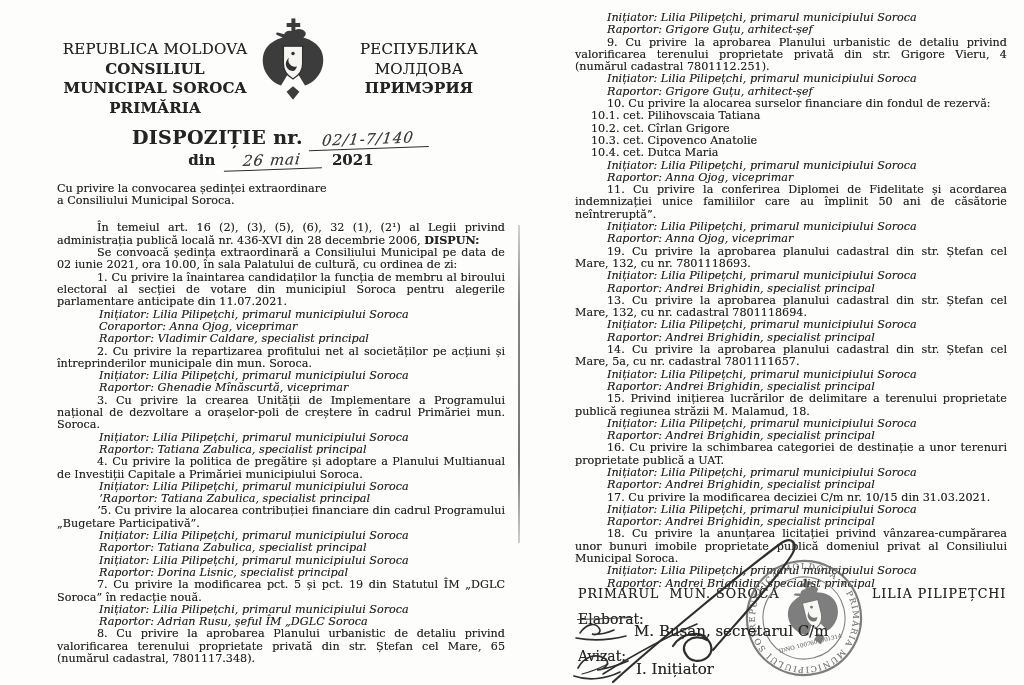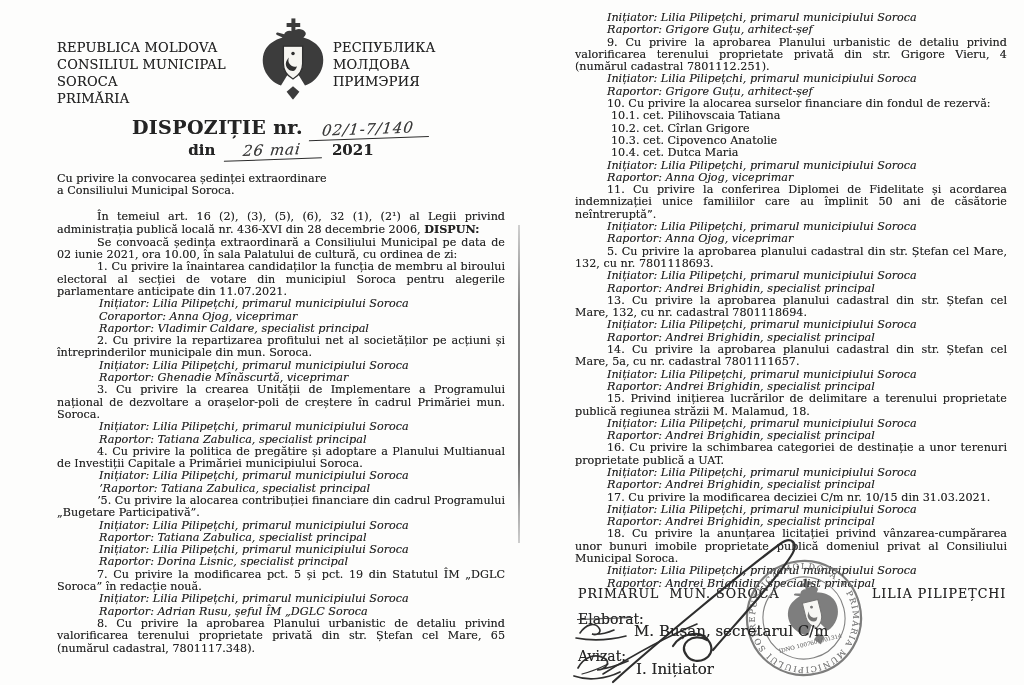--- a/index.html
+++ b/index.html
@@ -10,23 +10,23 @@
   }
   .page{position:relative;width:1024px;height:685px;background:#fdfdfc;overflow:hidden;}
   .scan-text{text-shadow:0 0 .4px rgba(20,20,20,.45);}
   
   .col-left{position:absolute;left:57px;top:14px;width:448px;}
   .col-right{position:absolute;left:575px;top:12px;width:432px;}
   .fold-line{position:absolute;left:518px;top:225px;width:2px;height:318px;
     background:linear-gradient(to bottom,#c9c9c9,#6f6f6f 25%,#5f5f5f 75%,#c6c6c6);opacity:.85;}
   
   .orghead{display:flex;justify-content:space-between;align-items:flex-start;width:448px;}
-  .orgblock{text-align:left;font-size:13px;line-height:1.3;letter-spacing:.2px;padding-top:26px;}
+  .orgblock{text-align:center;font-size:15px;line-height:1.3;letter-spacing:.2px;padding-top:26px;}
   .orgblock .l1{font-weight:normal;}
-  .orgblock .l2,.orgblock .l3{font-weight:normal;}
+  .orgblock .l2,.orgblock .l3{font-weight:bold;}
   .orgblock.left{width:196px;}
   .orgblock.right{width:172px;}
   .emblem{width:72px;height:86px;flex:0 0 auto;margin-top:2px;}
   
   .title1{margin-top:8px;text-align:center;font-size:19px;font-weight:bold;letter-spacing:.4px;}
   .title2{margin-top:2px;text-align:center;font-size:15px;font-weight:bold;}
   .hand{display:inline-block;font-style:italic;font-weight:normal;font-size:15px;color:#3a3a3a;
     border-bottom:1.3px solid #2b2b2b;transform:rotate(-2deg) skewX(-9deg);
     padding:0 8px 0 4px;letter-spacing:1px;}
   .hand.num{min-width:108px;}
@@ -34,21 +34,21 @@
   
   .doc-body{font-size:11.2px;line-height:12.3px;margin-top:13px;}
   .doc-body-r{font-size:11.2px;line-height:12.3px;}
   p{margin:0;}
   .subject{max-width:272px;text-align:left;}
   .gap{height:14px;}
   .para{text-align:justify;text-indent:40px;}
   .col-right .para{text-indent:32px;}
   .role{font-style:italic;margin-left:42px;}
   .col-right .role{margin-left:32px;}
-  .sub{margin-left:36px;}
+  .sub{margin-left:16px;}
   .b{font-weight:bold;margin-top:34px;}
   
   .caps{position:absolute;font-size:12.6px;letter-spacing:1px;white-space:pre;}
   .sig-label{position:absolute;font-size:14px;}
   .sig-name{position:absolute;font-size:15px;white-space:pre;}
   .stamp{position:absolute;left:740px;top:554px;width:128px;height:128px;opacity:.82;
     transform:rotate(-14deg);}
   .flourish{position:absolute;left:595px;top:512px;width:260px;height:176px;}
   .smallsig{position:absolute;}
   .strike{position:absolute;height:1.4px;background:#3a3a3a;transform:rotate(-2deg);}
@@ -140,21 +140,21 @@
       <p class="para">10. Cu privire la alocarea surselor financiare din fondul de rezervă:</p>
       <p class="sub">10.1. cet. Pilihovscaia Tatiana</p>
       <p class="sub">10.2. cet. Cîrlan Grigore</p>
       <p class="sub">10.3. cet. Cipovenco Anatolie</p>
       <p class="sub">10.4. cet. Dutca Maria</p>
       <p class="role">Inițiator: Lilia Pilipețchi, primarul municipiului Soroca</p>
       <p class="role">Raportor: Anna Ojog, viceprimar</p>
       <p class="para">11. Cu privire la conferirea Diplomei de Fidelitate și acordarea indemnizației unice familiilor care au împlinit 50 ani de căsătorie neîntreruptă”.</p>
       <p class="role">Inițiator: Lilia Pilipețchi, primarul municipiului Soroca</p>
       <p class="role">Raportor: Anna Ojog, viceprimar</p>
-      <p class="para">5. Cu privire la aprobarea planului cadastral din str. Ștefan cel Mare, 132, cu nr. 7801118693.</p>
+      <p class="para">19. Cu privire la aprobarea planului cadastral din str. Ștefan cel Mare, 132, cu nr. 7801118693.</p>
       <p class="role">Inițiator: Lilia Pilipețchi, primarul municipiului Soroca</p>
       <p class="role">Raportor: Andrei Brighidin, specialist principal</p>
       <p class="para">13. Cu privire la aprobarea planului cadastral din str. Ștefan cel Mare, 132, cu nr. cadastral 7801118694.</p>
       <p class="role">Inițiator: Lilia Pilipețchi, primarul municipiului Soroca</p>
       <p class="role">Raportor: Andrei Brighidin, specialist principal</p>
       <p class="para">14. Cu privire la aprobarea planului cadastral din str. Ștefan cel Mare, 5a, cu nr. cadastral 7801111657.</p>
       <p class="role">Inițiator: Lilia Pilipețchi, primarul municipiului Soroca</p>
       <p class="role">Raportor: Andrei Brighidin, specialist principal</p>
       <p class="para">15. Privind inițierea lucrărilor de delimitare a terenului proprietate publică regiunea străzii M. Malamud, 18.</p>
       <p class="role">Inițiator: Lilia Pilipețchi, primarul municipiului Soroca</p>

